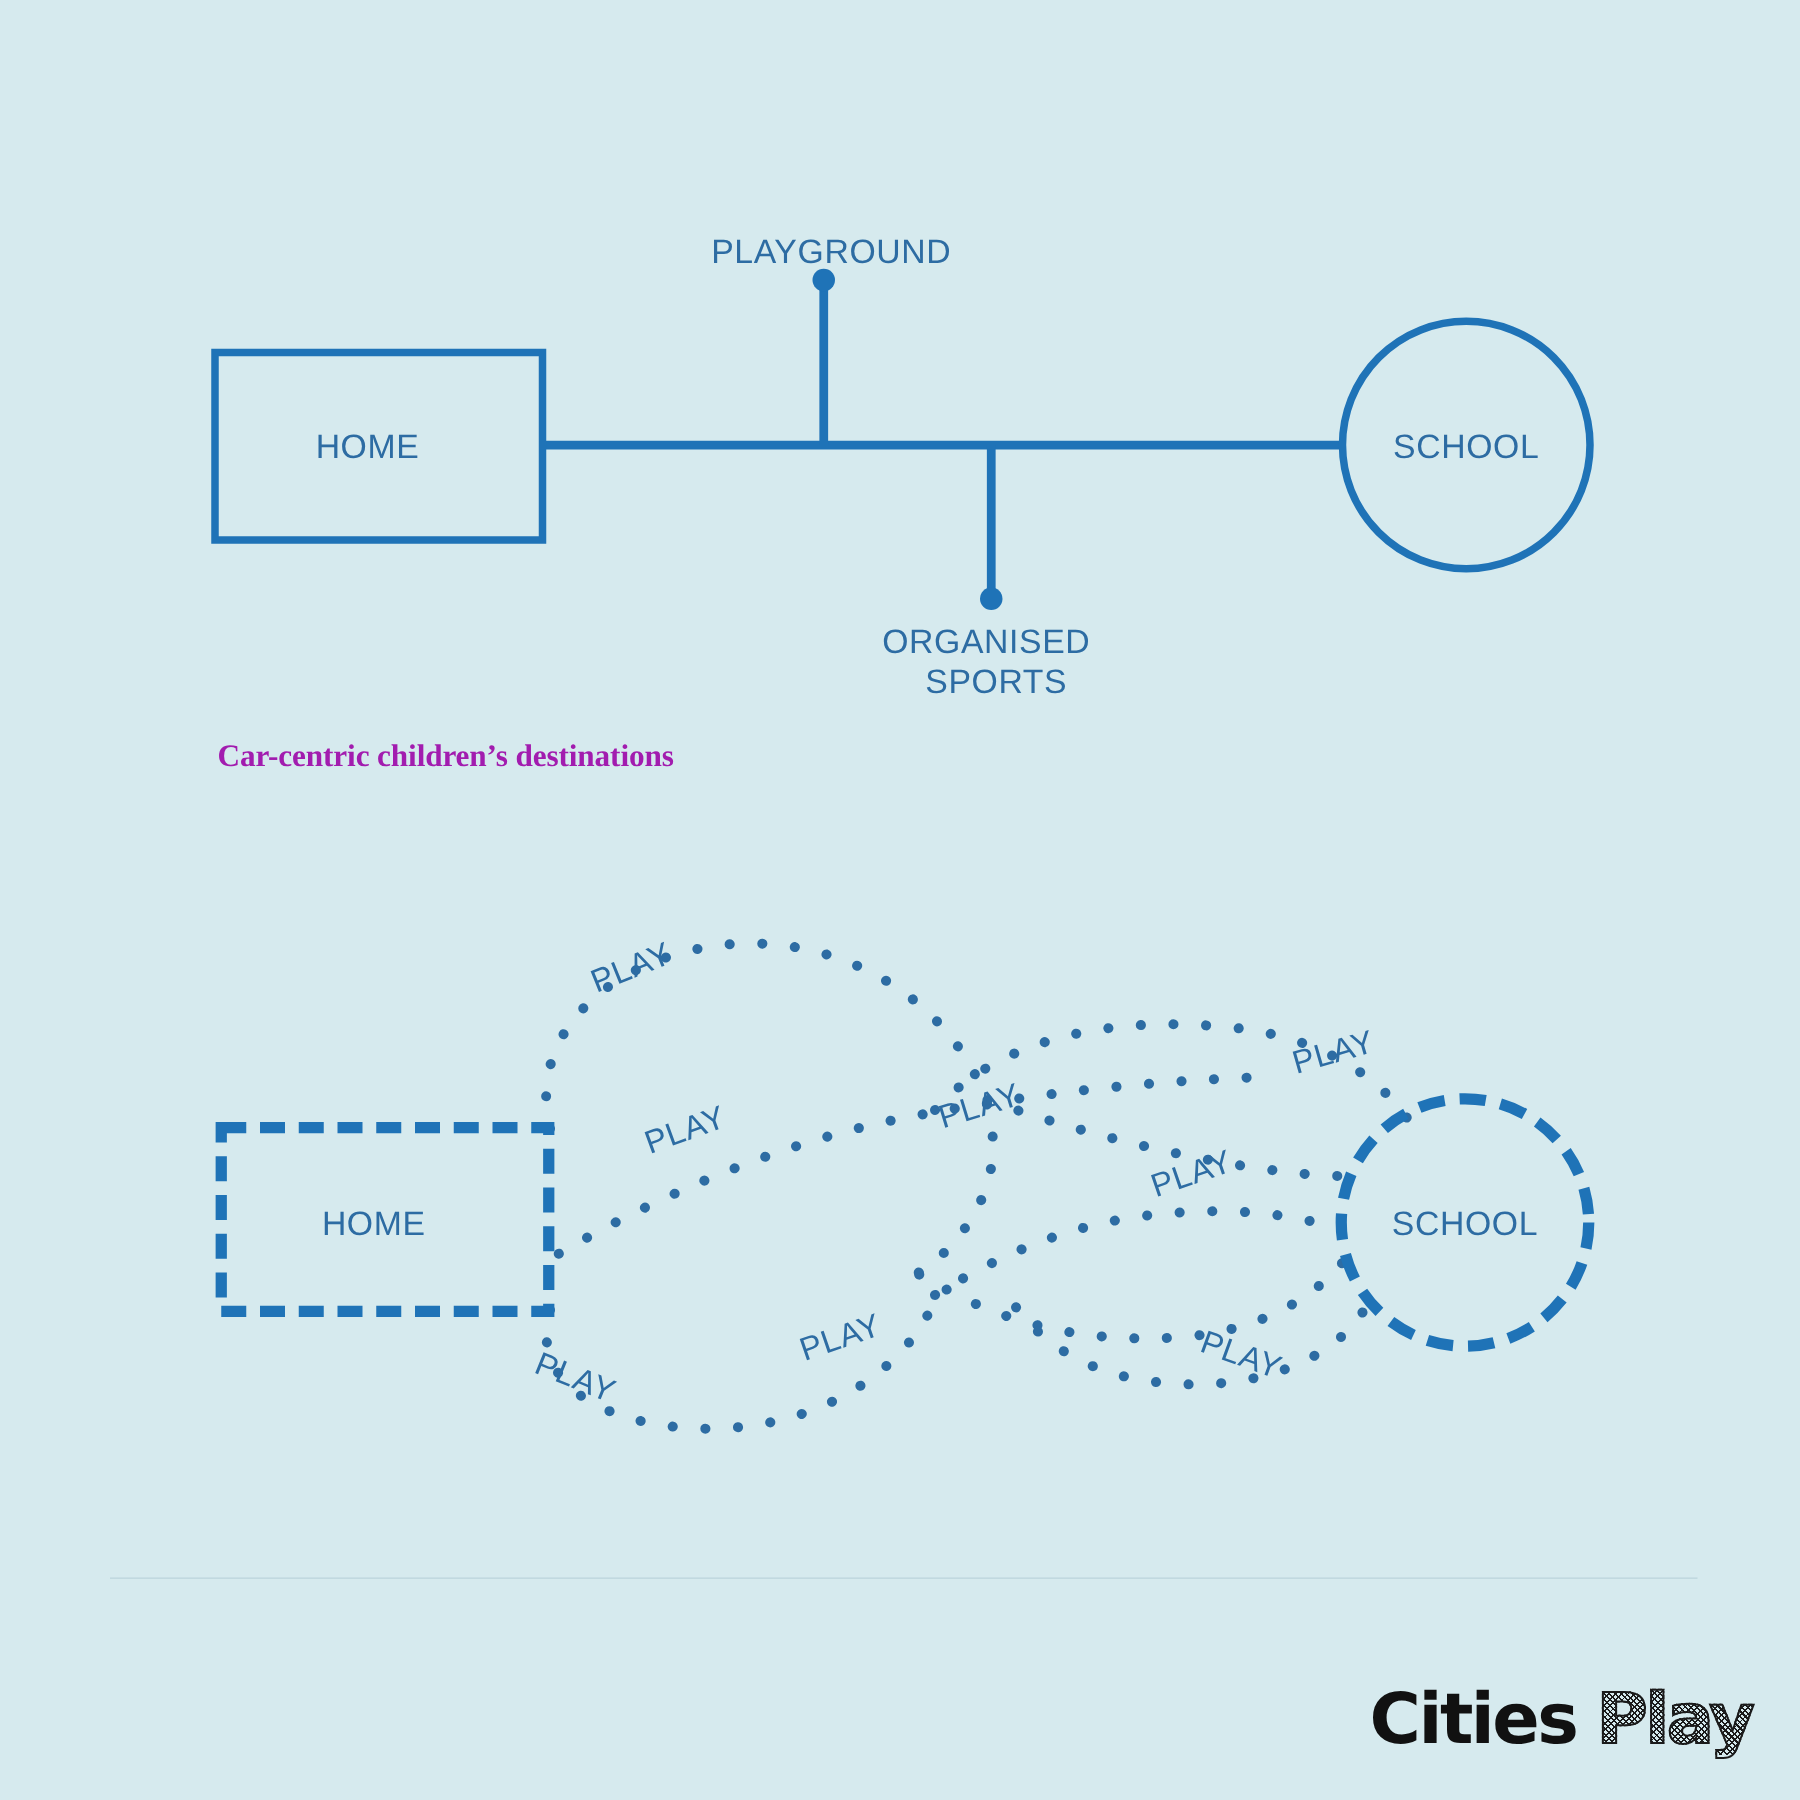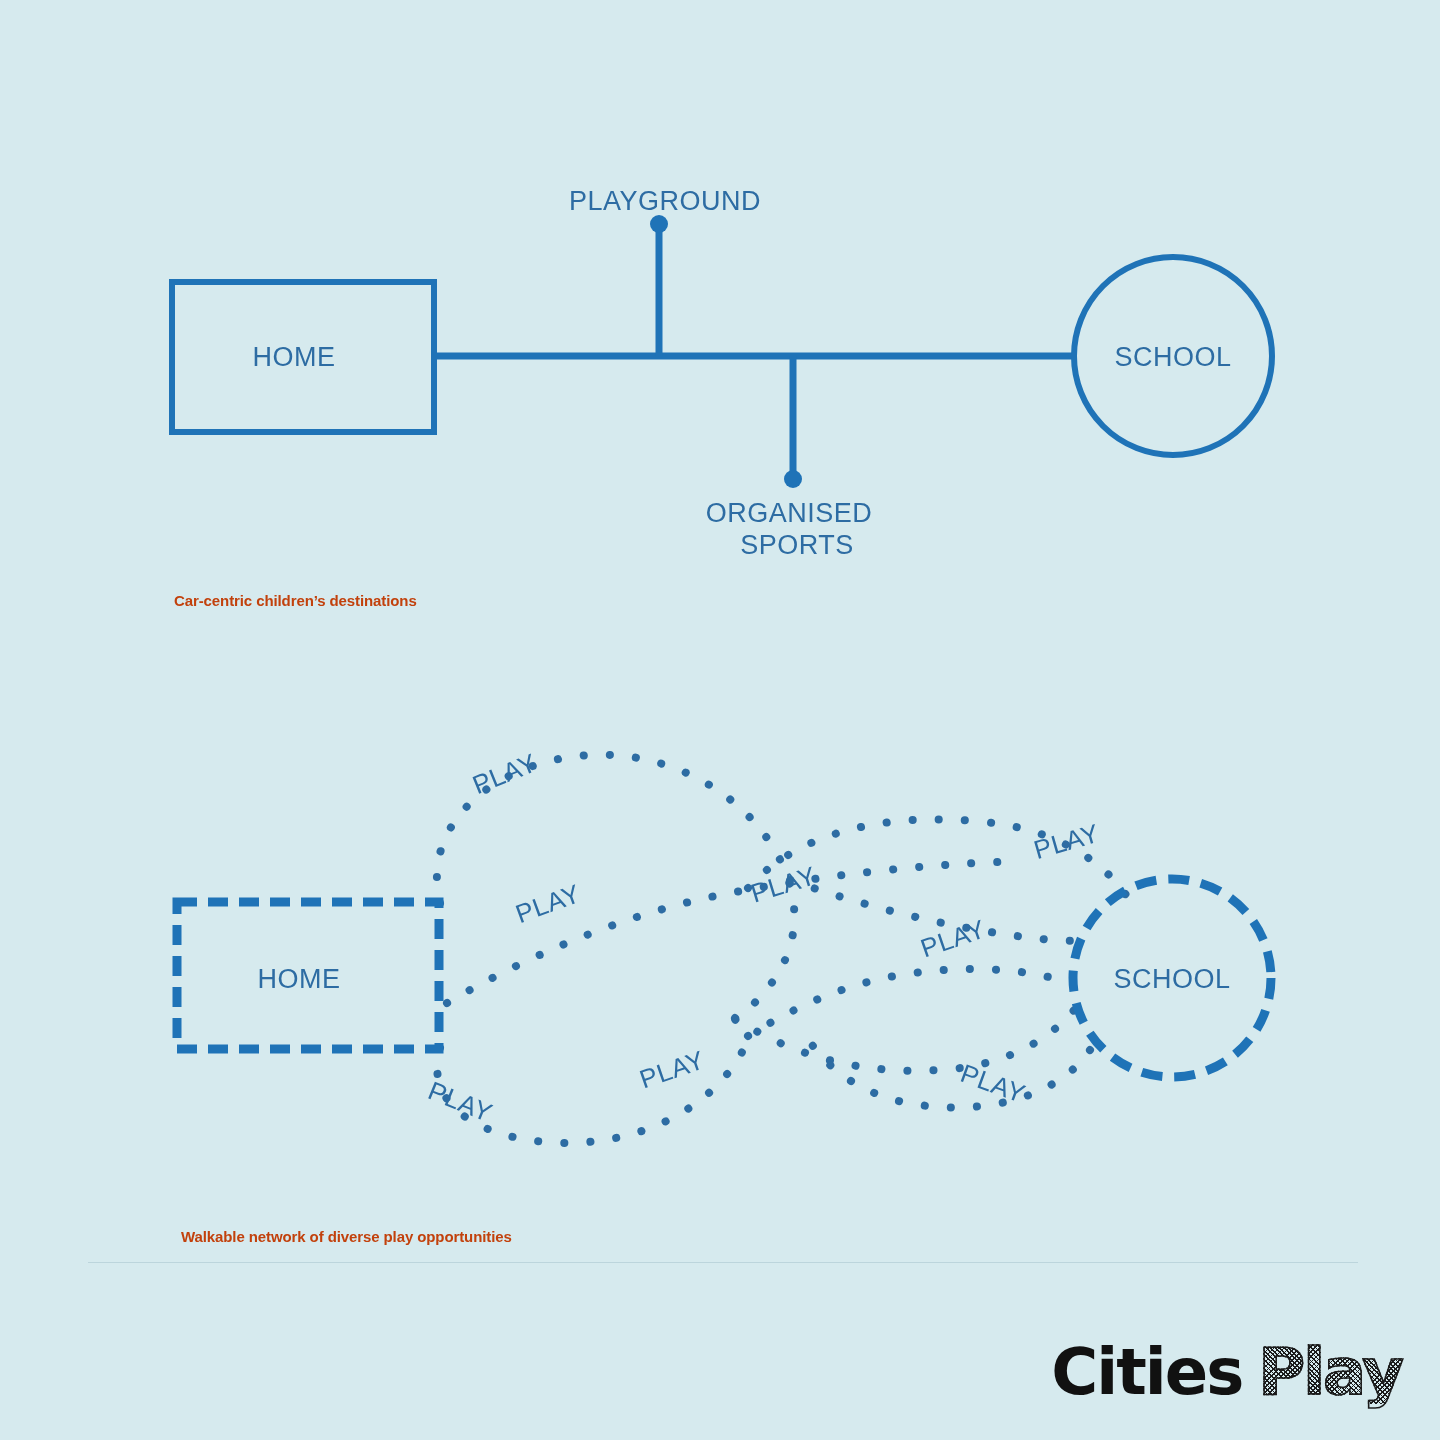--- a/index.html
+++ b/index.html
@@ -40,24 +40,24 @@
     letter-spacing: 0.5px;
   }
   .play-label {
     font-family: "Liberation Sans", sans-serif;
     font-size: 26px;
     fill: #2d6ca3;
     letter-spacing: 0.5px;
   }
   .caption {
     position: absolute;
-    font-family: Liberation Sans, sans-serif;
+    font-family: Liberation Serif, serif;
     font-weight: bold;
-    font-size: 15px;
-    color: #c2410c;
+    font-size: 25px;
+    color: #a21caf;
     letter-spacing: -0.1px;
     white-space: nowrap;
   }
   #caption-top { left: 174px; top: 592px; }
   #caption-bottom { left: 181px; top: 1228px; }
 
   #hairline {
     position: absolute;
     left: 88px;
     top: 1262px;
@@ -68,21 +68,21 @@
 
   #logo {
     position: absolute;
     right: 38px;
     bottom: 36px;
     display: flex;
     align-items: baseline;
     gap: 0px;
     font-family: "DejaVu Sans", sans-serif;
     font-weight: bold;
-    font-size: 64px;
+    font-size: 56px;
     line-height: 1;
     letter-spacing: -2px;
   }
   #logo .solid { color: #111111; }
   #logo .textured {
     margin-left: 16px;
     color: transparent;
     background-image:
       repeating-linear-gradient(45deg, #1b1b1b 0px, #1b1b1b 1.2px, transparent 1.2px, transparent 3.2px),
       repeating-linear-gradient(-45deg, #1b1b1b 0px, #1b1b1b 1.1px, transparent 1.1px, transparent 3.6px);
@@ -161,21 +161,20 @@
       <text class="play-label" x="457" y="1110" text-anchor="middle" transform="rotate(22 457 1110)">PLAY</text>
 
       <text class="play-label" x="675" y="1078" text-anchor="middle" transform="rotate(-19 675 1078)">PLAY</text>
 
       <text class="play-label" x="990" y="1092" text-anchor="middle" transform="rotate(20 990 1092)">PLAY</text>
     </g>
   </svg>
 
   <div class="caption" id="caption-top">Car-centric children’s destinations</div>
 
-  <div class="caption" id="caption-bottom">Walkable network of diverse play opportunities</div>
 
   <div id="hairline"></div>
 
   <div id="logo">
     <span class="solid">Cities</span>
     <span class="textured">Play</span>
   </div>
 
 </div>
 

